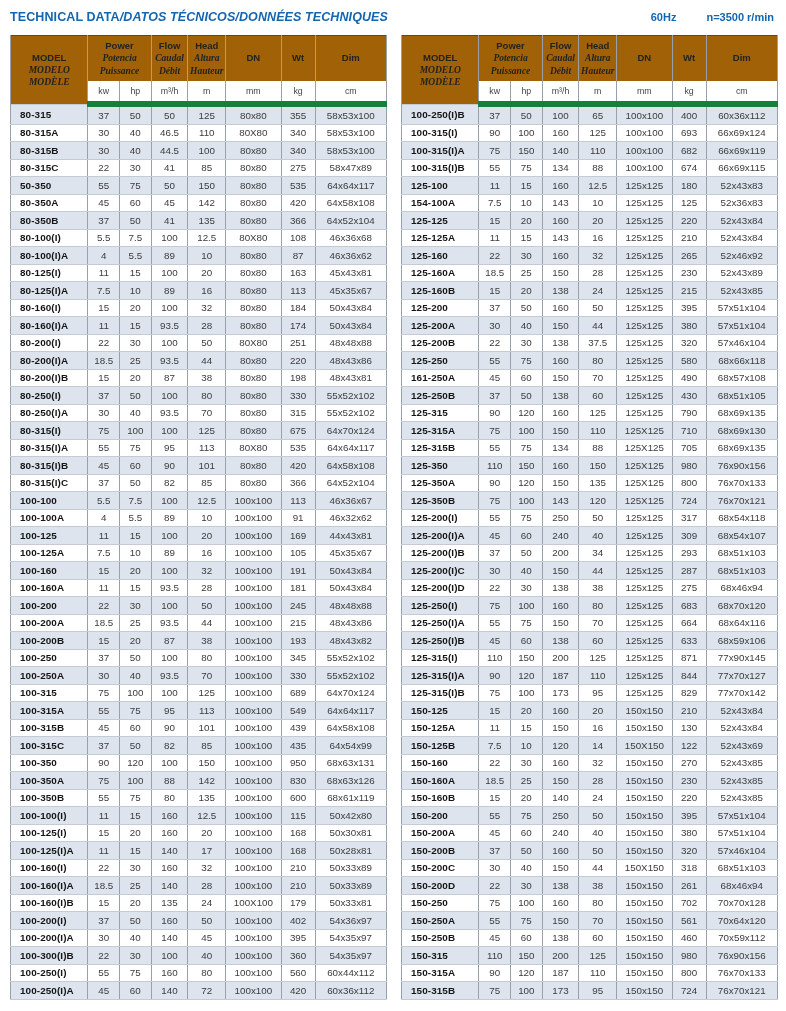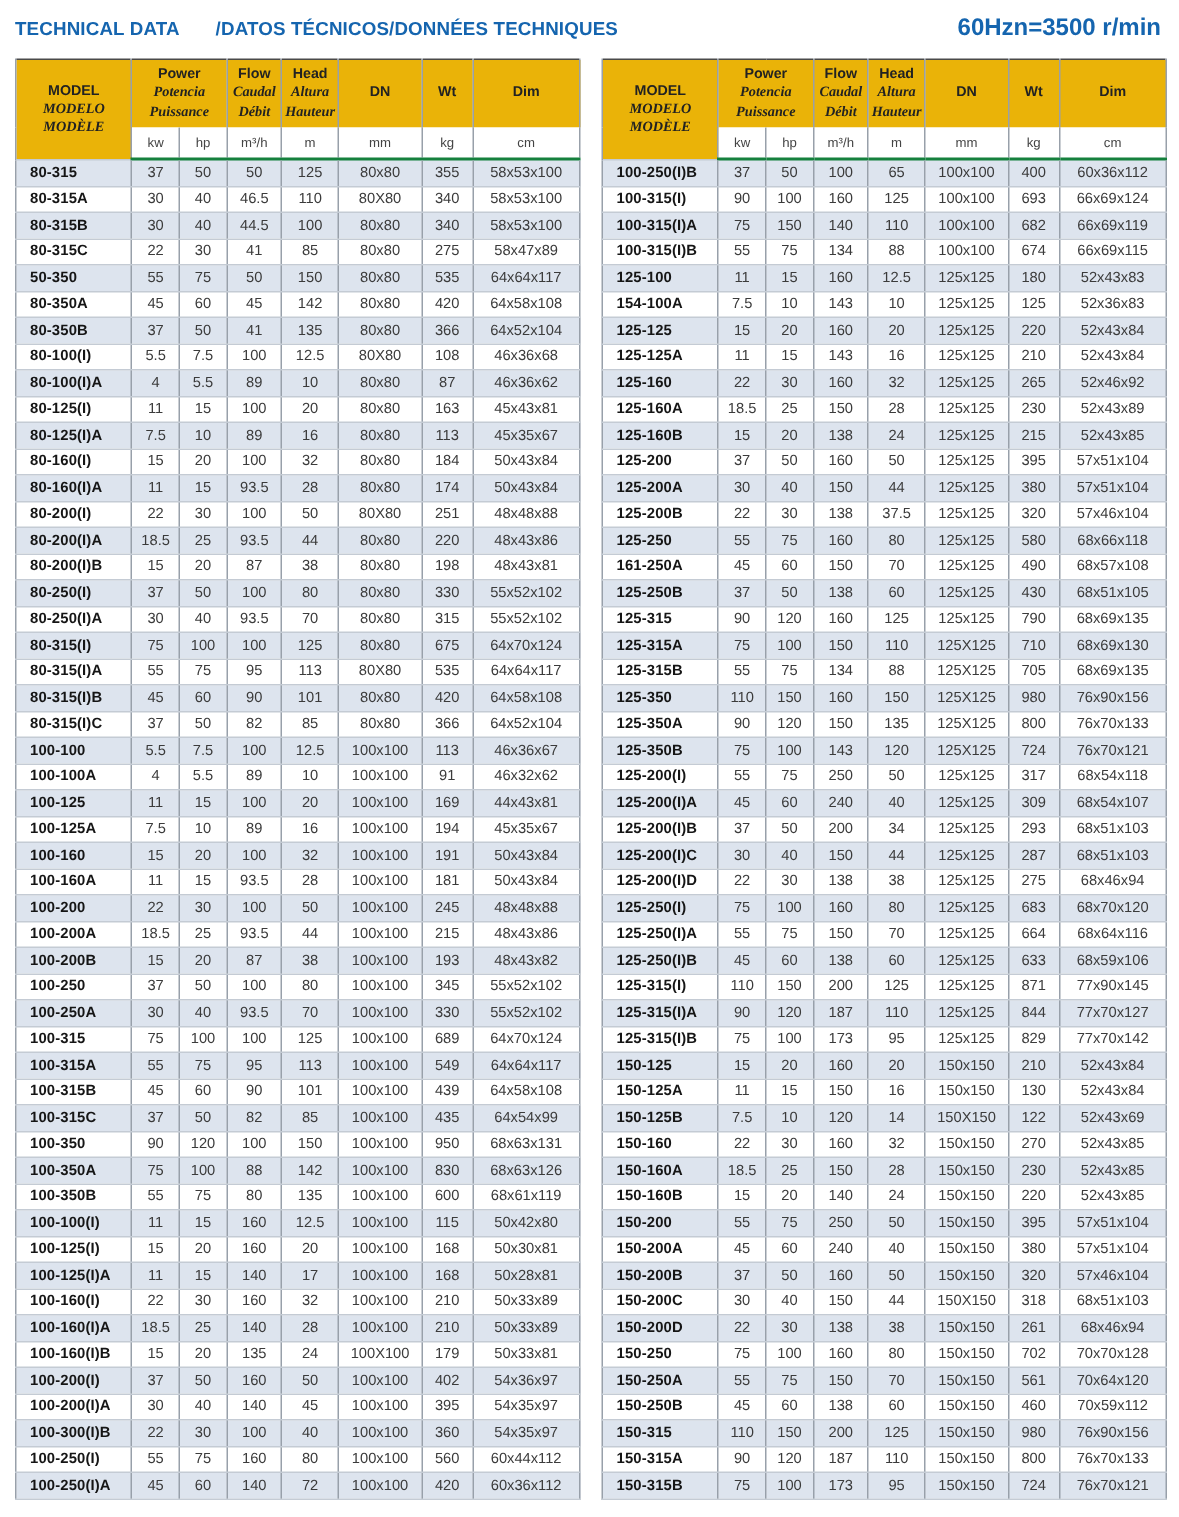--- a/index.html
+++ b/index.html
@@ -1,31 +1,31 @@
 <!DOCTYPE html>
 <html><head>
 <meta charset="utf-8">
 <style>
   html,body{margin:0;padding:0;width:786px;height:1011px;background:#ffffff;overflow:hidden;
     font-family:"Liberation Sans","DejaVu Sans",sans-serif;}
   .page{box-sizing:border-box;width:786px;height:1011px;padding:8px 8px 0 10px;}
   .page-header{display:flex;justify-content:space-between;align-items:baseline;padding:2px 2px 11px 0;}
   .page-title{color:#1565af;font-weight:bold;font-size:12.5px;letter-spacing:.1px;}
-  .page-title .it{margin-left:24px;}
-  .specs{color:#1565af;font-weight:bold;font-size:16px;display:flex;padding-right:2px;text-align:right;}
+  .page-title .it{font-style:italic;}
+  .specs{color:#1565af;font-weight:bold;font-size:11px;display:flex;gap:30px;padding-right:2px;text-align:right;}
   .tables{display:flex;gap:14px;}
   table{border-collapse:collapse;table-layout:fixed;width:378px;border:1.5px solid #4a4a4a;background:#fff;}
   col.c-model{width:20.6%}col.c-kw{width:8.4%}col.c-hp{width:8.4%}col.c-flow{width:9.8%}
   col.c-head{width:10.0%}col.c-dn{width:14.8%}col.c-wt{width:9.0%}col.c-dim{width:19.0%}
   th,td{border-left:1px solid #98a0aa;border-right:1px solid #98a0aa;padding:0;}
   thead .h-labels th{height:45px;vertical-align:middle;text-align:center;
-    font-size:9.5px;line-height:1.28;color:#222;font-weight:bold;background:#eab308;}
+    font-size:9.5px;line-height:1.28;color:#222;font-weight:bold;background:#a16207;}
   thead .h-labels .ln-it{font-style:italic;font-family:Liberation Serif, serif;}
   thead .h-units th{height:20px;font-size:8.8px;font-weight:normal;color:#444;
-    vertical-align:middle;background:#fff;border-bottom:2px solid #15803d;}
+    vertical-align:middle;background:#fff;border-bottom:6px solid #15803d;}
   tbody td{height:16.5px;font-size:9.8px;color:#3b3b3b;text-align:center;vertical-align:middle;
     border-top:1px solid #c4cbd4;border-bottom:1px solid #c4cbd4;}
   tbody td.model{text-align:left;padding-left:9px;font-weight:bold;color:#151515;font-size:9.9px;
     letter-spacing:.1px;}
   tbody tr:nth-child(odd){background:#dde4ee;}
   tbody tr:nth-child(even){background:#ffffff;}
 </style>
 </head>
 <body>
 
@@ -338,21 +338,21 @@
             <td>169</td>
             <td>44x43x81</td>
           </tr>
           <tr>
             <td class="model">100-125A</td>
             <td>7.5</td>
             <td>10</td>
             <td>89</td>
             <td>16</td>
             <td>100x100</td>
-            <td>194</td>
+            <td>105</td>
             <td>45x35x67</td>
           </tr>
           <tr>
             <td class="model">100-160</td>
             <td>15</td>
             <td>20</td>
             <td>100</td>
             <td>32</td>
             <td>100x100</td>
             <td>191</td>

